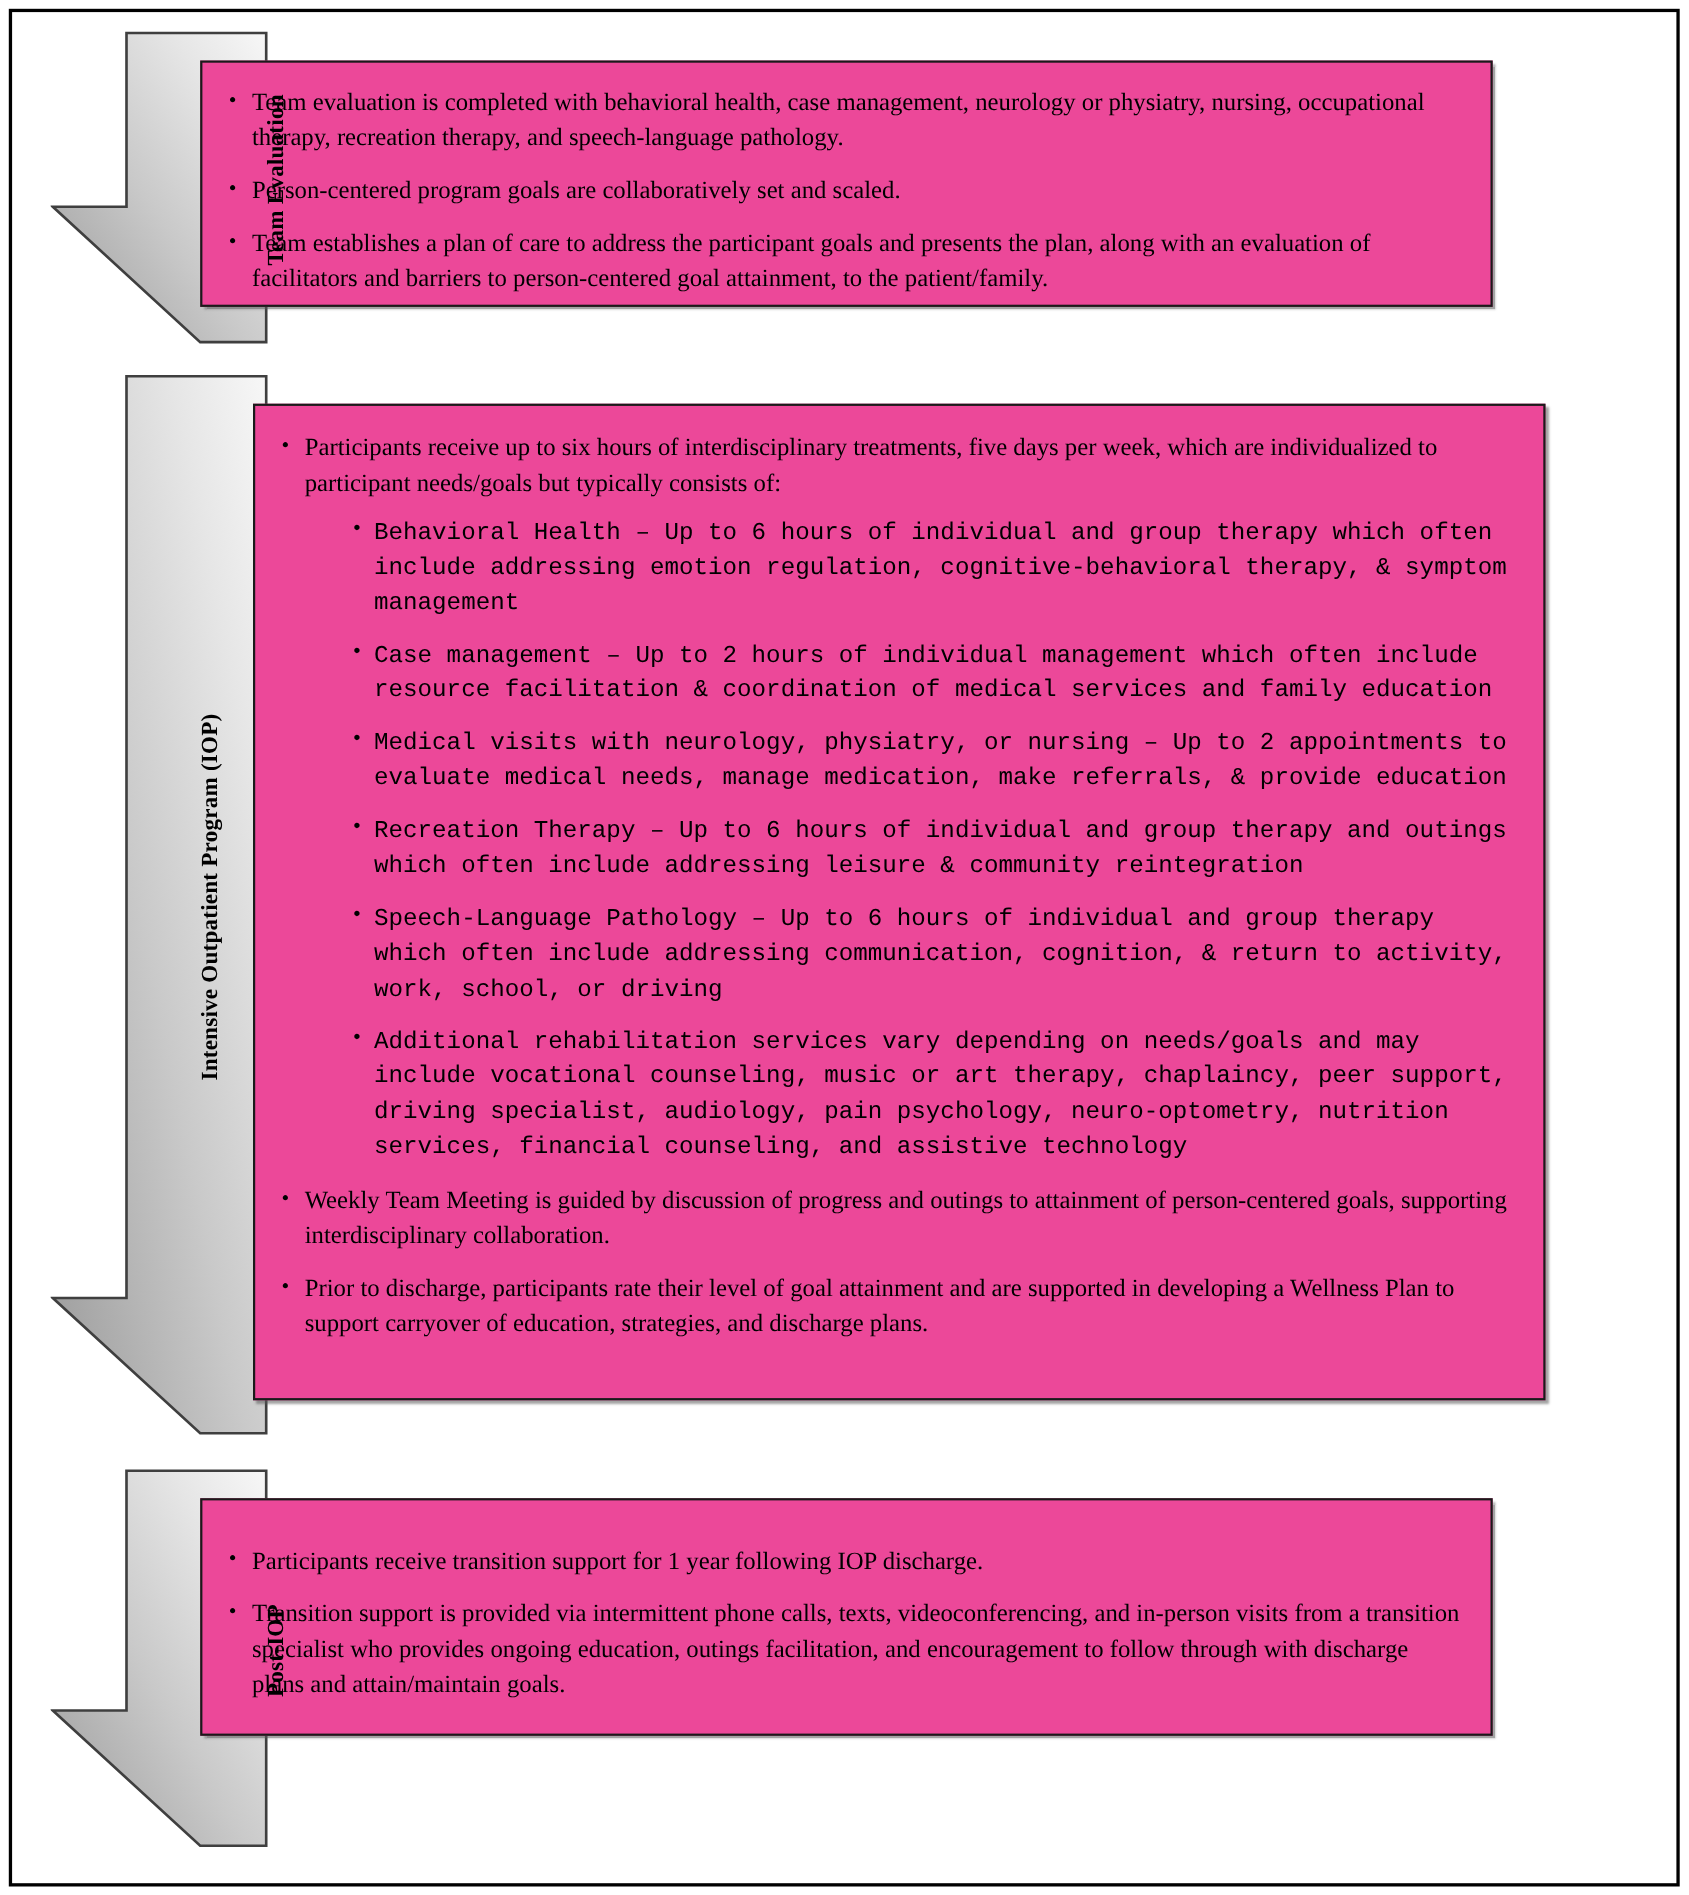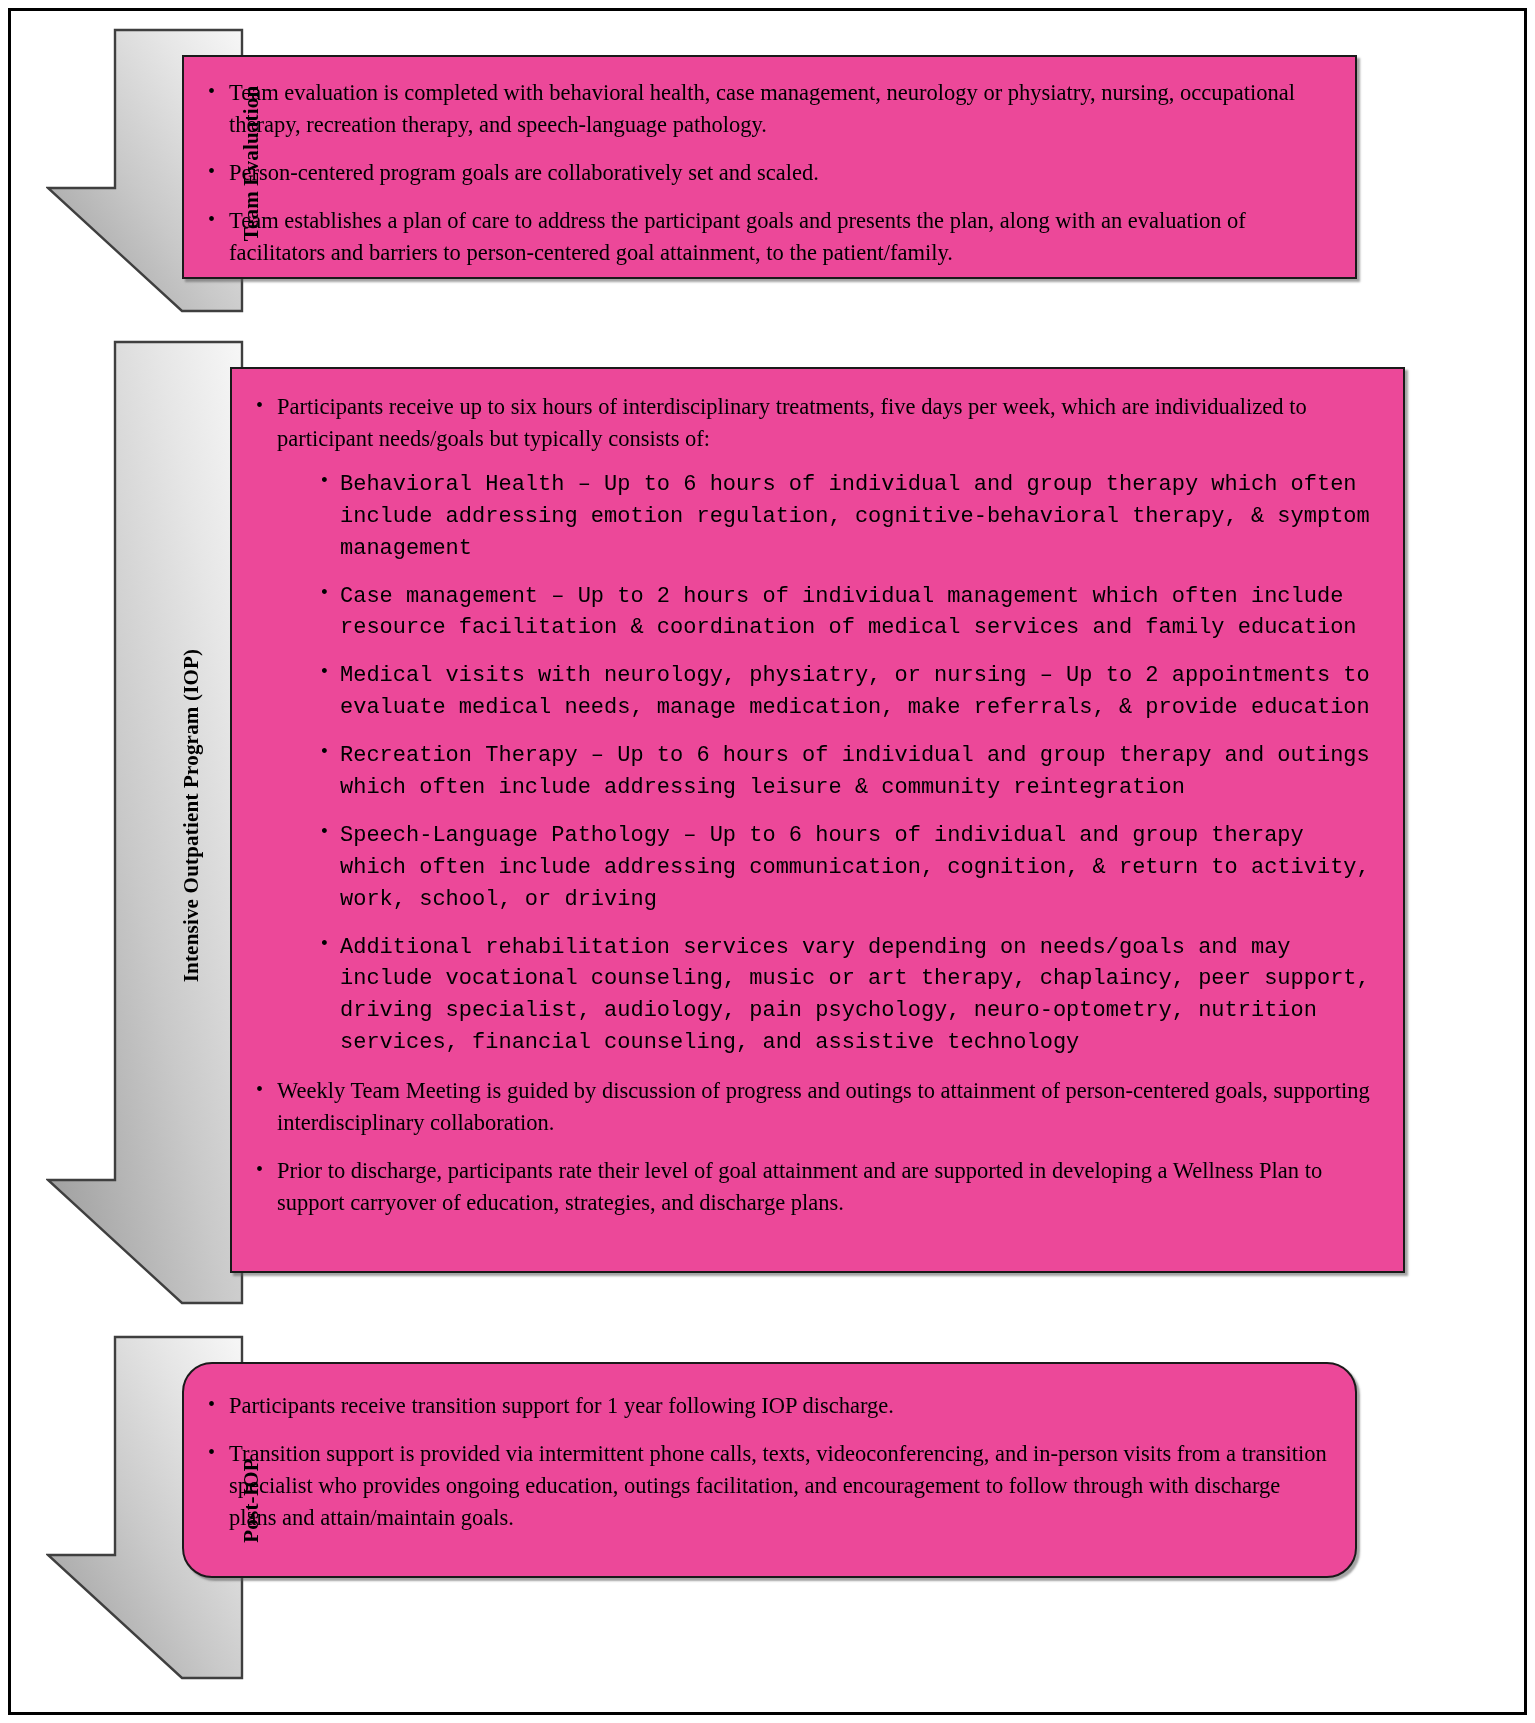--- a/index.html
+++ b/index.html
@@ -101,21 +101,21 @@
     margin-bottom: 16px;
     padding-left: 23px;
   }
   ul.sub li::before {
     content: "\2022";
     left: 2px;
     font-size: 18px;
   }
   .pad-a { padding: 20px 26px 20px 20px; }
   .pad-b { padding: 22px 26px 22px 20px; }
-  .pad-c { padding: 26px 26px 26px 20px; border-radius: 30px; }
+  .pad-c { padding: 39px 26px 26px 20px; }
 </style>
 </head>
 <body>
 
 <div id="figure">
 
   <div class="outer-frame"></div>
 
   <div class="stage" style="left:46px; top:28px; width:1320px; height:290px;">
 

